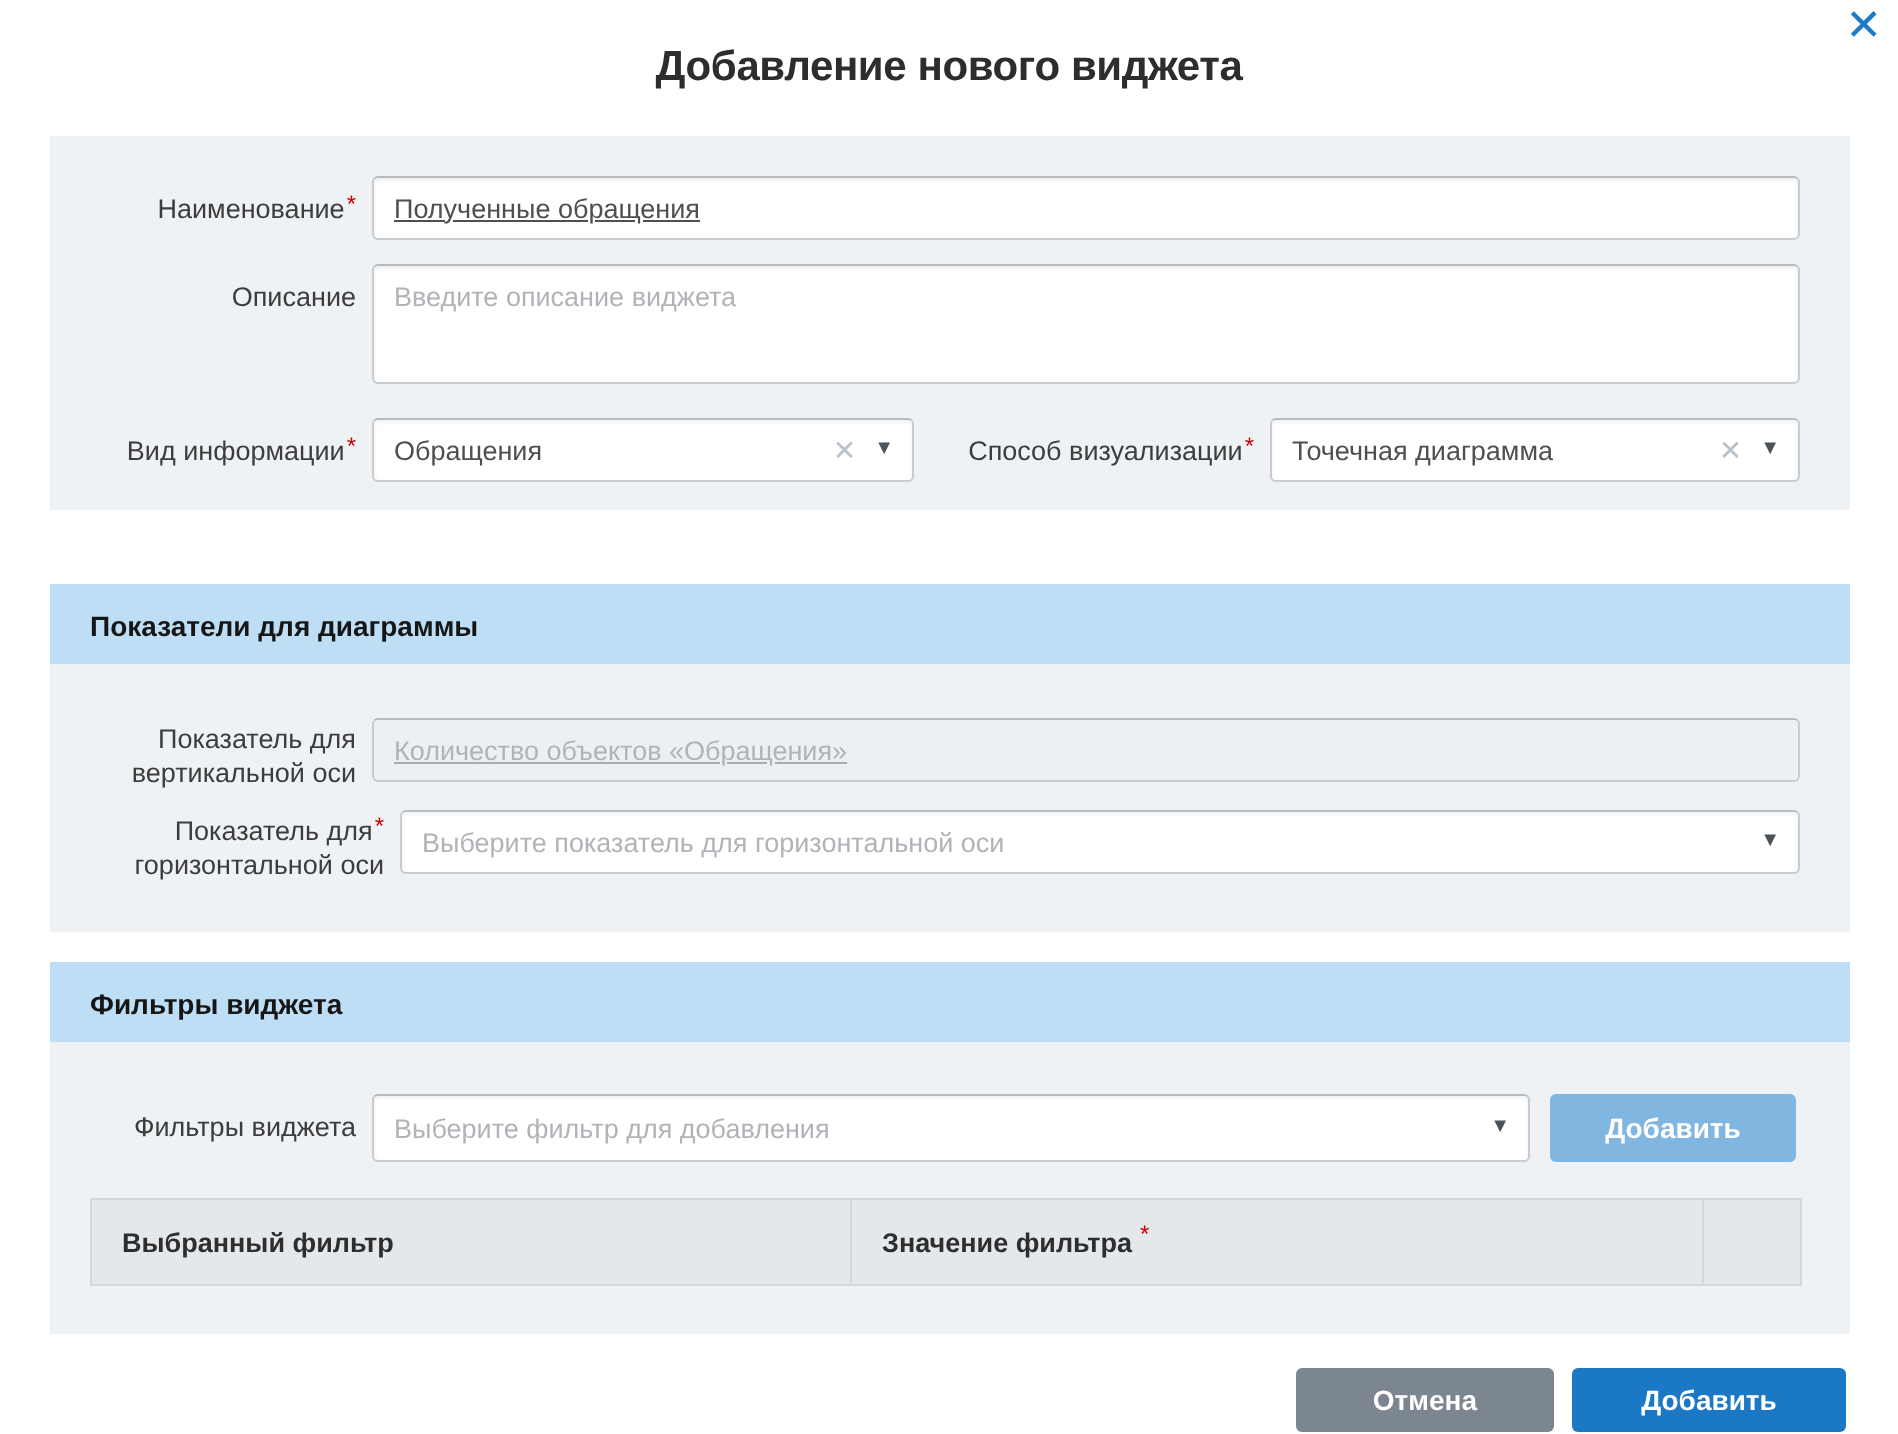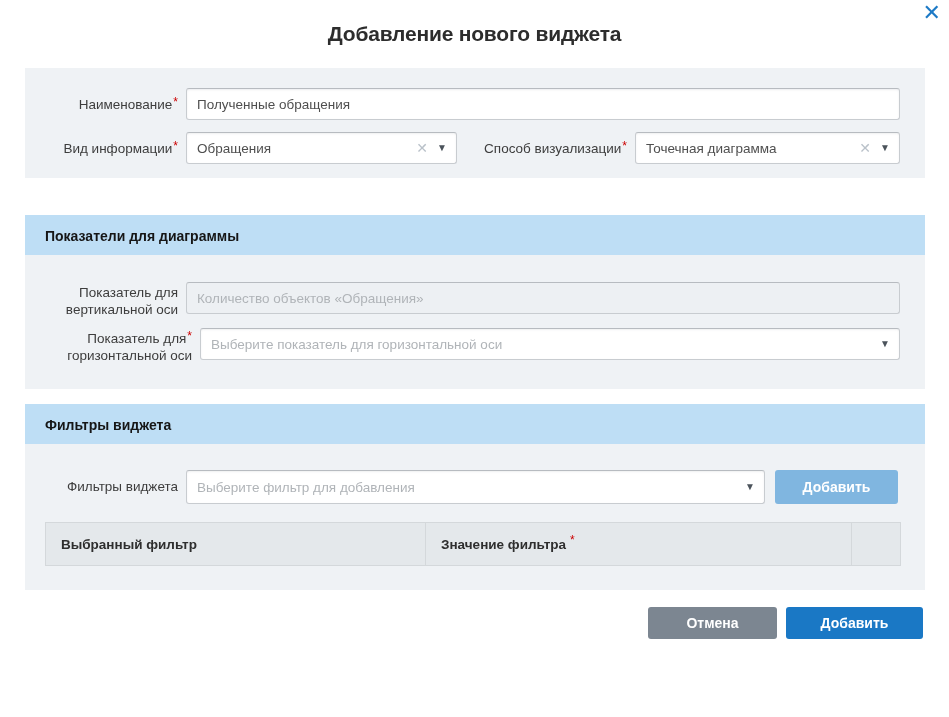--- a/index.html
+++ b/index.html
@@ -41,21 +41,21 @@
   }
   .fctrl { flex:1; }
   .tinput, .tarea {
     width:100%; background:#fff;
     border:1px solid #c8ccd0; border-top-color:#b7bbc0;
     border-radius:3px;
     font-family:inherit; font-size:13.5px; color:#4f4f4f;
     box-shadow:inset 0 1px 2px rgba(100,110,120,0.12);
     outline:none;
   }
-  .tinput { height:32px; padding:0 10px; }
+  .tinput { height:32px; padding:0 10px;text-decoration:underline; }
   .tarea { height:60px; padding:8px 10px; resize:none; }
   .tinput::placeholder, .tarea::placeholder { color:#b0b4b8; opacity:1; }
   .tinput.disabled { background:#edf0f3; color:#a8acb1; box-shadow:none; }
   .select {
     display:flex; align-items:center;
     height:32px; background:#fff;
     border:1px solid #c8ccd0; border-top-color:#b7bbc0;
     border-radius:3px;
     padding:0 9px 0 10px;
     box-shadow:inset 0 1px 2px rgba(100,110,120,0.10);
@@ -121,20 +121,28 @@
 
     <div class="frow">
       <div class="flabel">
         <span>Наименование</span><span class="req">*</span>
       </div>
       <div class="fctrl">
         <input class="tinput" type="text" value="Полученные обращения" style="">
       </div>
     </div>
 
+    <div class="frow">
+      <div class="flabel">
+        <span>Описание</span>
+      </div>
+      <div class="fctrl">
+        <textarea class="tarea" placeholder="Введите описание виджета" style=""></textarea>
+      </div>
+    </div>
 
     <div class="two-col">
       <div class="flabel">
         <span>Вид информации</span><span class="req">*</span>
       </div>
       <div class="select sel-1">
         <span class="val">Обращения</span>
         <span class="clear">✕</span>
         <span class="caret">▼</span>
       </div>

